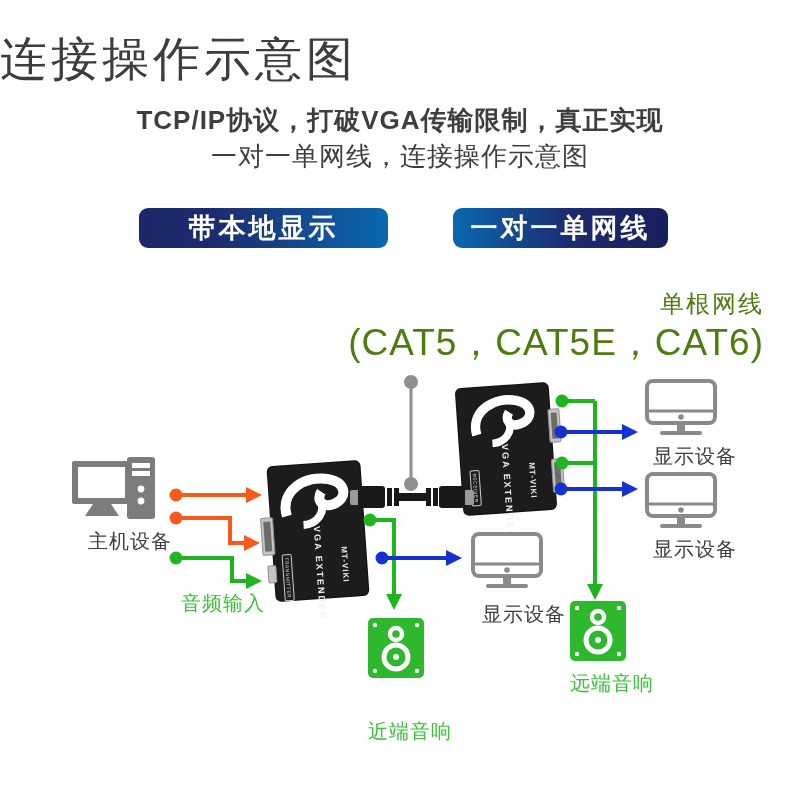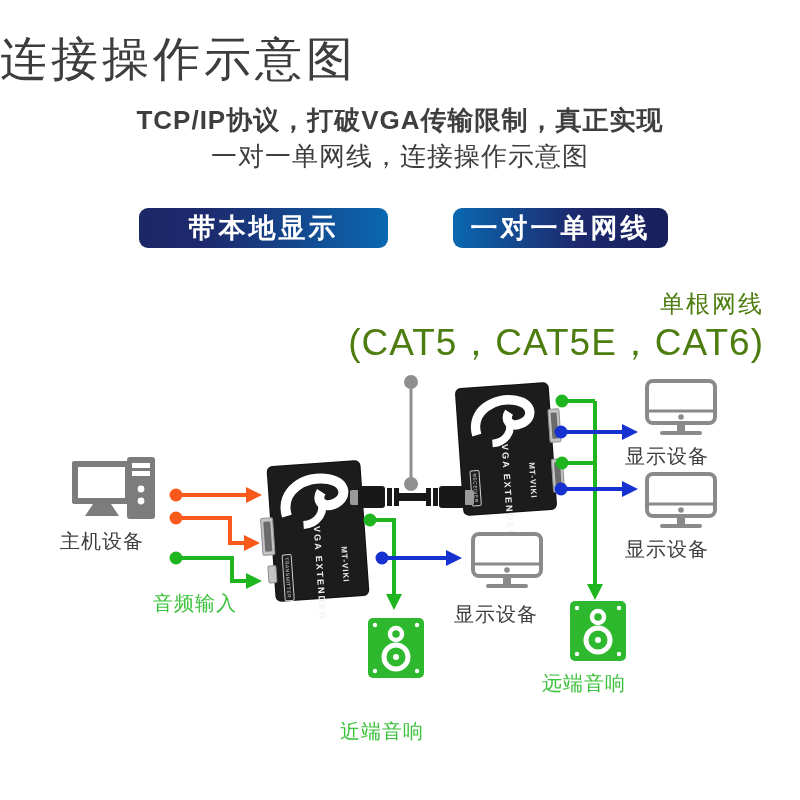--- a/index.html
+++ b/index.html
@@ -27,21 +27,21 @@
   .sub2{top:139px;}
   .banner{
     height:40px;border-radius:9px;color:#fff;font-size:27px;font-weight:bold;
     display:flex;align-items:center;justify-content:center;letter-spacing:3px;
   }
   .banner-left{left:139px;top:208px;width:249px;background:linear-gradient(90deg,#1b2766 0%,#1d2b6f 30%,#0a68b0 100%);}
   .banner-right{left:453px;top:208px;width:215px;background:linear-gradient(90deg,#0a68b0 0%,#1d2b6f 55%,#181f5c 100%);}
   .cable-note{left:0;width:764px;text-align:right;color:#4d7c0f;}
   .cable-note-1{top:288px;font-size:24px;letter-spacing:2px;}
   .cable-note-2{top:318px;font-size:37px;letter-spacing:1px;}
-  .dev-label{font-size:20px;text-align:left;color:#3e3e3e;letter-spacing:1px;}
+  .dev-label{font-size:20px;text-align:right;color:#3e3e3e;letter-spacing:1px;}
   .green-label{color:var(--green-label);}
   .overlay{left:0;top:0;width:800px;height:800px;pointer-events:none;}
   
   .extbox{background:#1c1c1c;border-radius:5px;box-shadow:0 0 0 1px #111;}
   .extbox .vname{
     position:absolute;writing-mode:vertical-rl;text-orientation:mixed;
     color:#f2f2f2;font-weight:bold;font-size:9px;letter-spacing:2px;white-space:nowrap;
   }
   .extbox .vbrand{
     position:absolute;writing-mode:vertical-rl;text-orientation:mixed;

